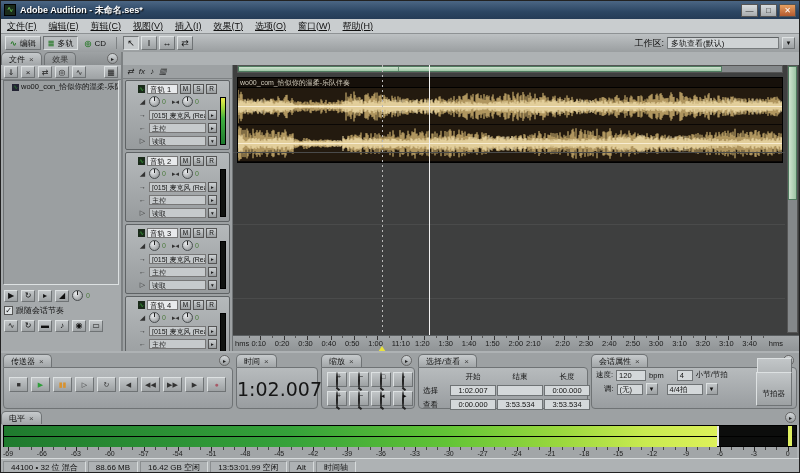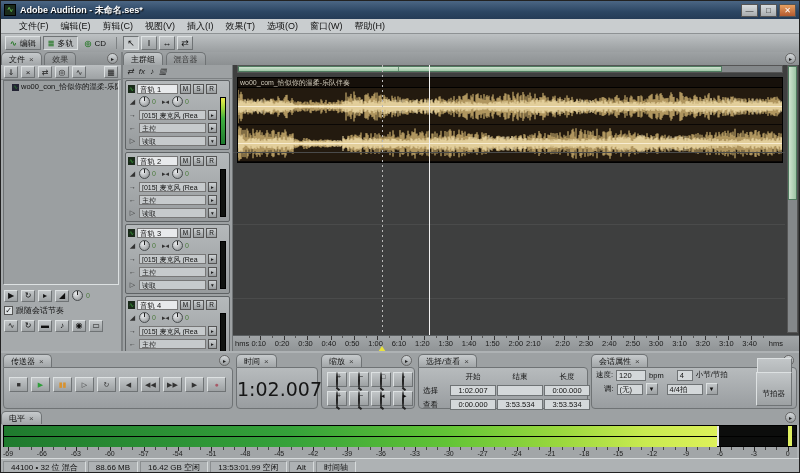--- a/index.html
+++ b/index.html
@@ -12,21 +12,21 @@
 
   
   .titlebar{position:absolute;left:0;top:0;right:0;height:18px;background:linear-gradient(#4b6684,#2c4663 60%,#253c57);display:flex;align-items:center;padding:0 3px;gap:4px;}
   .appicon{width:12px;height:12px;background:#1a2a1a;border:1px solid #000;color:#6fe05a;font-size:8px;line-height:10px;text-align:center;}
   .wtitle{color:#fff;font-weight:bold;font-size:9px;flex:1;text-shadow:1px 1px 1px #000;}
   .winbtns{display:flex;gap:2px;}
   .wbtn{width:17px;height:13px;font-size:8px;line-height:11px;text-align:center;color:#222;background:linear-gradient(#d8dcde,#a8acae);border:1px solid #555;}
   .wbtn.close{background:linear-gradient(#e8a060,#b35a30);color:#fff;}
 
   
-  .menubar{position:absolute;left:0;top:18px;right:0;height:15px;background:#c9cdcf;border-bottom:1px solid #8e9294;display:flex;align-items:center;padding-left:12px;}
+  .menubar{position:absolute;left:0;top:18px;right:0;height:15px;background:#c9cdcf;border-bottom:1px solid #8e9294;display:flex;align-items:center;padding-left:0;text-decoration:underline;}
   .mitem{padding:1px 6px;cursor:default;}
   .toolbar{position:absolute;left:0;top:33px;right:0;height:18px;background:linear-gradient(#bdc1c3,#9a9ea0);display:flex;align-items:center;padding:0 4px;gap:2px;}
   .vbtn{height:14px;display:flex;align-items:center;gap:3px;padding:0 4px;font-size:8px;}
   .vbtn .ic{color:#2c7a2c;font-weight:bold;font-size:8px;}
   .vbtn.pressed{border-color:#6f7375 #dde1e2 #dde1e2 #6f7375;background:#b9bdbf;}
   .tsep{width:1px;height:12px;background:#7d8183;margin:0 4px;}
   .toolbtn{width:16px;height:14px;display:flex;align-items:center;justify-content:center;font-size:9px;}
   .toolbtn.active{border-color:#6f7375 #dde1e2 #dde1e2 #6f7375;background:#c6cacc;}
   .wsgroup{margin-left:auto;display:flex;align-items:center;gap:3px;}
   .wsfield{width:112px;height:12px;font-size:8px;padding:0 3px;line-height:11px;}
@@ -55,21 +55,21 @@
   .fbtn{width:14px;height:12px;display:flex;align-items:center;justify-content:center;font-size:8px;}
   .knob{width:11px;height:11px;border-radius:50%;background:radial-gradient(circle at 35% 30%,#eceef0,#84888a);border:1px solid #4a4e50;position:relative;display:inline-block;}
   .knob::after{content:"";position:absolute;left:48%;top:0;width:1px;height:4px;background:#222;}
 
   
   .rightarea{position:absolute;left:122px;top:51px;right:0;bottom:121px;}
   .trackcol{position:absolute;left:0;top:13px;width:110px;bottom:0;background:#9da1a3;border-right:1px solid #6f7375;}
   .ttools{height:14px;display:flex;align-items:center;gap:5px;padding:0 4px;border-bottom:1px solid #7d8183;}
   .ttools span{font-size:8px;font-style:italic;color:#222;}
   #tracks{position:absolute;top:14px;left:0;right:0;bottom:0;overflow:hidden;padding:1px 2px;}
-  .tblock{height:70px;margin-bottom:2px;position:relative;padding:1px 12px 1px 2px;background:linear-gradient(#b5b9bb,#979b9d);border:1px solid #5f6365;border-radius:2px;}
+  .tblock{height:70px;margin-bottom:2px;position:relative;padding:1px 12px 1px 12px;background:linear-gradient(#b5b9bb,#979b9d);border:1px solid #5f6365;border-radius:2px;}
   .trow{display:flex;align-items:center;gap:2px;height:13px;}
   .tname{flex:1;height:10px;background:#e8eaec;border:1px solid #777;font-size:7.5px;line-height:9px;padding:0 2px;overflow:hidden;white-space:nowrap;}
   .tsb{width:11px;height:10px;font-size:6.5px;line-height:8px;text-align:center;background:linear-gradient(#cdd1d3,#9a9ea0);border:1px solid #555;}
   .clipico{color:#3cae3c;background:#1a2a1a;font-size:6px;line-height:8px;padding:0 1px;}
   .mini{font-size:7px;color:#333;width:9px;text-align:center;}
   .kval{font-size:7px;color:#4a7a3a;width:7px;}
   .tfield{flex:1;height:10px;background:#c6cacc;border:1px solid #777;font-size:7px;line-height:9px;padding:0 2px;overflow:hidden;white-space:nowrap;}
   .caret{width:9px;height:10px;font-size:5.5px;display:flex;align-items:center;justify-content:center;background:linear-gradient(#cdd1d3,#9a9ea0);border:1px solid #555;color:#222;}
   .tmeter{position:absolute;right:3px;top:16px;bottom:4px;width:6px;background:#101210;border:1px solid #000;}
   .tmeter.on{background:linear-gradient(to top,#1f7a2e,#3fae3f 55%,#a6d83c 80%,#e0e84a 95%);}
@@ -180,20 +180,25 @@
       <span class="ic">◎</span>
       <span>CD</span>
     </span>
     <span class="tsep"></span>
     <span id="tools" style="display:flex;gap:2px;">
         <span class="toolbtn bo active">↖</span>
         <span class="toolbtn bo">I</span>
         <span class="toolbtn bo">↔</span>
         <span class="toolbtn bo">⇄</span>
       </span>
+    <span class="wsgroup">
+      <span>工作区:</span>
+      <span class="wsfield fld">多轨查看(默认)</span>
+      <span class="wscaret bo">▼</span>
+    </span>
   </div>
 
   <div class="files">
     <div class="tabs">
       <span class="ptab">
           <span>文件</span>
           <span class="x">×</span>
         </span>
       <span class="ptab inactive">
           <span>效果</span>
@@ -232,25 +237,20 @@
           <span class="fbtn bo">↻</span>
           <span class="fbtn bo">▬</span>
           <span class="fbtn bo">♪</span>
           <span class="fbtn bo">◉</span>
           <span class="fbtn bo">▭</span>
         </div>
     </div>
   </div>
 
   <div class="rightarea">
-    <div class="gtabs">
-      <span class="ptab">主群组</span>
-      <span class="ptab inactive">混音器</span>
-      <span class="pmb">▸</span>
-    </div>
 
     <div class="trackcol">
       <div class="ttools" id="track-tools">
           <span>⇄</span>
           <span>fx</span>
           <span>♪</span>
           <span>▥</span>
         </div>
       <div id="tracks">
           <div class="tblock">
@@ -423,21 +423,21 @@
           <span class="rlab" style="left: 41.7598px;">0:20</span>
           <span class="rtick" style="left: 50.7598px;"></span>
           <span class="rlab" style="left: 65.1397px;">0:30</span>
           <span class="rtick" style="left: 74.1397px;"></span>
           <span class="rlab" style="left: 88.5196px;">0:40</span>
           <span class="rtick" style="left: 97.5196px;"></span>
           <span class="rlab" style="left: 111.899px;">0:50</span>
           <span class="rtick" style="left: 120.899px;"></span>
           <span class="rlab" style="left: 135.279px;">1:00</span>
           <span class="rtick" style="left: 144.279px;"></span>
-          <span class="rlab" style="left: 158.659px;">6:10</span>
+          <span class="rlab" style="left: 158.659px;">11:10</span>
           <span class="rtick" style="left: 167.659px;"></span>
           <span class="rlab" style="left: 182.039px;">1:20</span>
           <span class="rtick" style="left: 191.039px;"></span>
           <span class="rlab" style="left: 205.419px;">1:30</span>
           <span class="rtick" style="left: 214.419px;"></span>
           <span class="rlab" style="left: 228.799px;">1:40</span>
           <span class="rtick" style="left: 237.799px;"></span>
           <span class="rlab" style="left: 252.179px;">1:50</span>
           <span class="rtick" style="left: 261.179px;"></span>
           <span class="rlab" style="left: 275.559px;">2:00</span>

